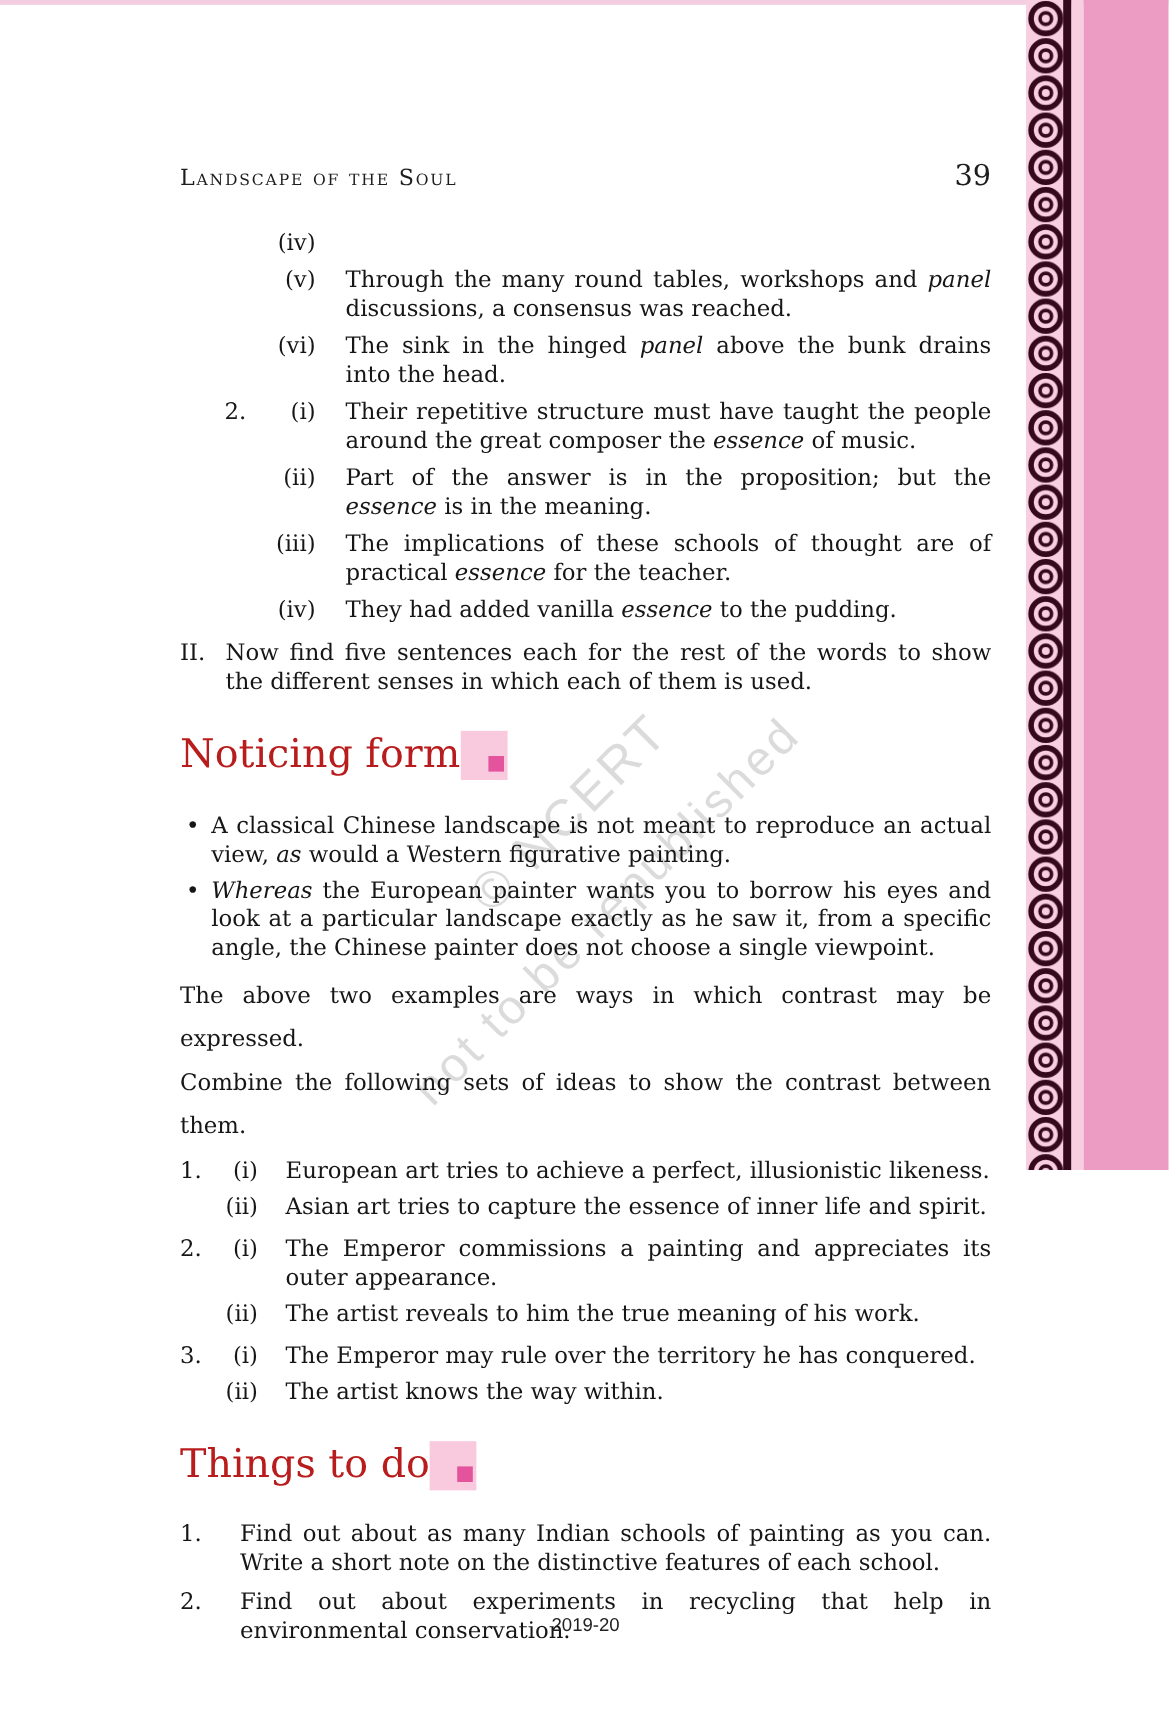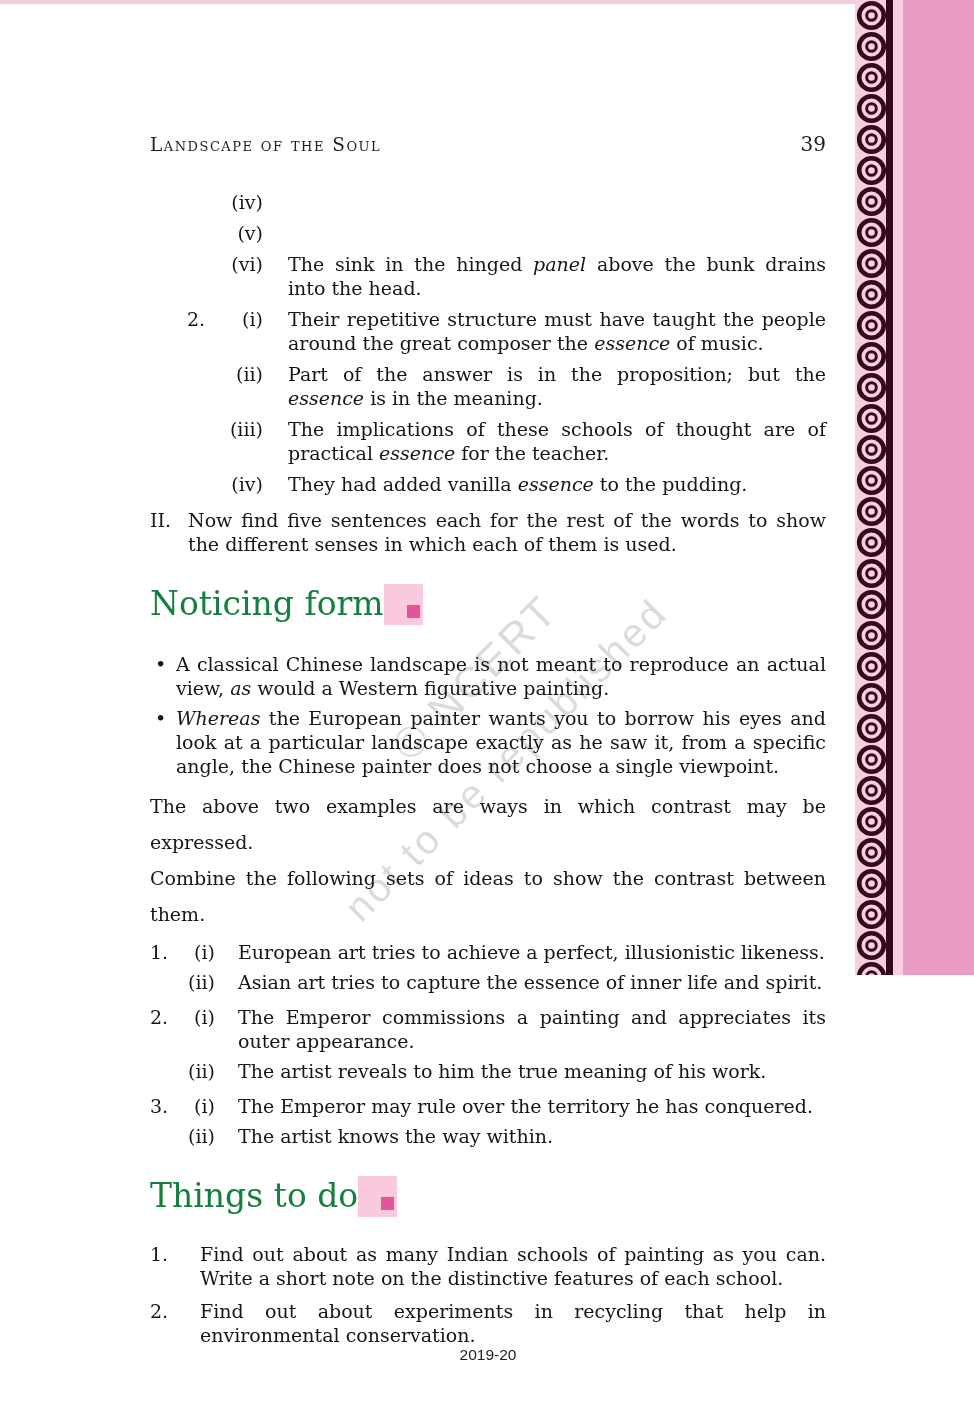--- a/index.html
+++ b/index.html
@@ -36,42 +36,42 @@
   .wm2{left:506px;top:760px;font-size:40px;}
   
   .running-head{
     position:absolute;left:150px;top:132px;width:676px;
     display:flex;justify-content:space-between;align-items:baseline;
     z-index:3;
   }
   .chapter-title{
     font-variant:small-caps;font-size:18.5px;letter-spacing:1.5px;color:#1d1d1d;
   }
-  .page-number{font-size:20px;color:#1d1d1d;}
+  .page-number{font-size:24px;color:#1d1d1d;}
   
   .content{
     position:absolute;left:150px;top:168px;width:676px;z-index:3;
     font-size:19px;line-height:24px;margin-top:22px;
   }
   .content em{font-style:italic;}
   .row{display:flex;margin-bottom:7px;}
   .row .txt{flex:1;text-align:justify;}
   .row .num,.row .lab,.row .bullet{flex:none;}
   
   .word-list .num{width:63px;padding-left:37px;box-sizing:border-box;}
   .word-list .lab{width:50px;text-align:right;}
   .word-list .txt{padding-left:25px;}
   
   .roman-list{margin-top:12px;}
   .roman-list .num{width:38px;}
   
   .section-heading{
-    display:flex;align-items:flex-start;
+    display:flex;align-items:flex-end;
     font-size:33px;line-height:44px;font-weight:400;
-    margin:26px 0 0 0;color:#15803d;
+    margin:26px 0 0 0;color:#b91c1c;
   }
   .marker{
     position:relative;display:inline-block;
     width:39px;height:41px;background:#f9cade;margin-top:2px;
   }
   .marker .marker-dot{
     position:absolute;right:3px;bottom:7px;width:13px;height:13px;
     background:#e4549c;
   }
   
@@ -133,20 +133,21 @@
   <div class="content">
 
     <div class="word-list">
         <div class="row">
           <span class="num"></span>
           <span class="lab">(iv)</span>
         </div>
         <div class="row">
           <span class="num"></span>
           <span class="lab">(v)</span>
+          <span class="txt"><span>Through the many round tables, workshops and </span><em>panel</em><span> discussions, a consensus was reached.</span></span>
         </div>
         <div class="row">
           <span class="num"></span>
           <span class="lab">(vi)</span>
           <span class="txt"><span>The sink in the hinged </span><em>panel</em><span> above the bunk drains into the head.</span></span>
         </div>
         <div class="row group-start">
           <span class="num">2.</span>
           <span class="lab">(i)</span>
           <span class="txt"><span>Their repetitive structure must have taught the people around the great composer the </span><em>essence</em><span> of music.</span></span>

